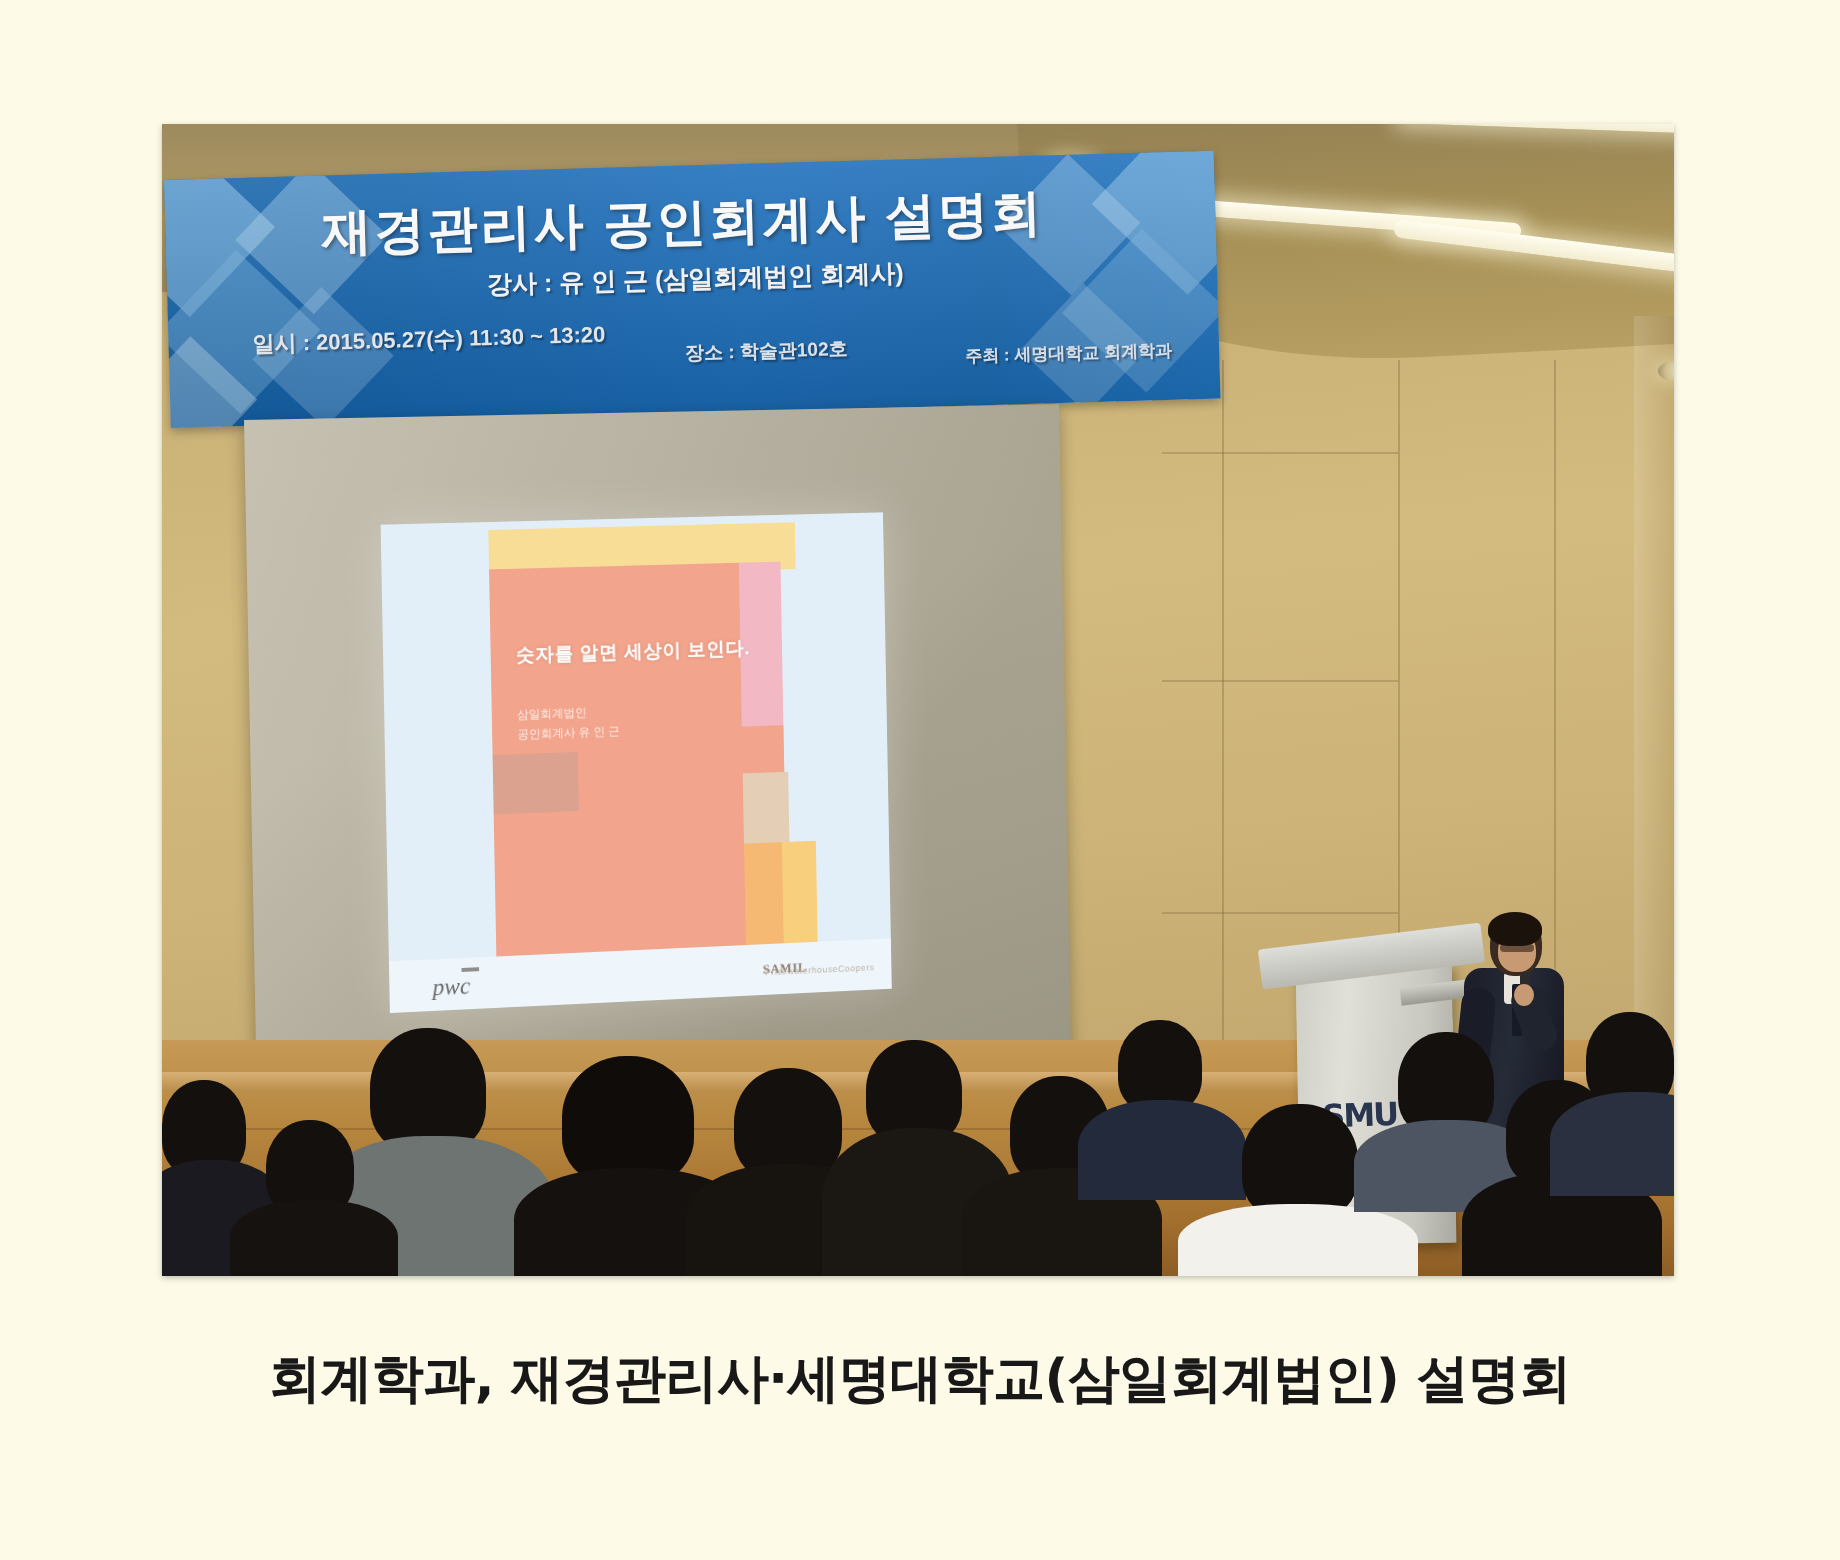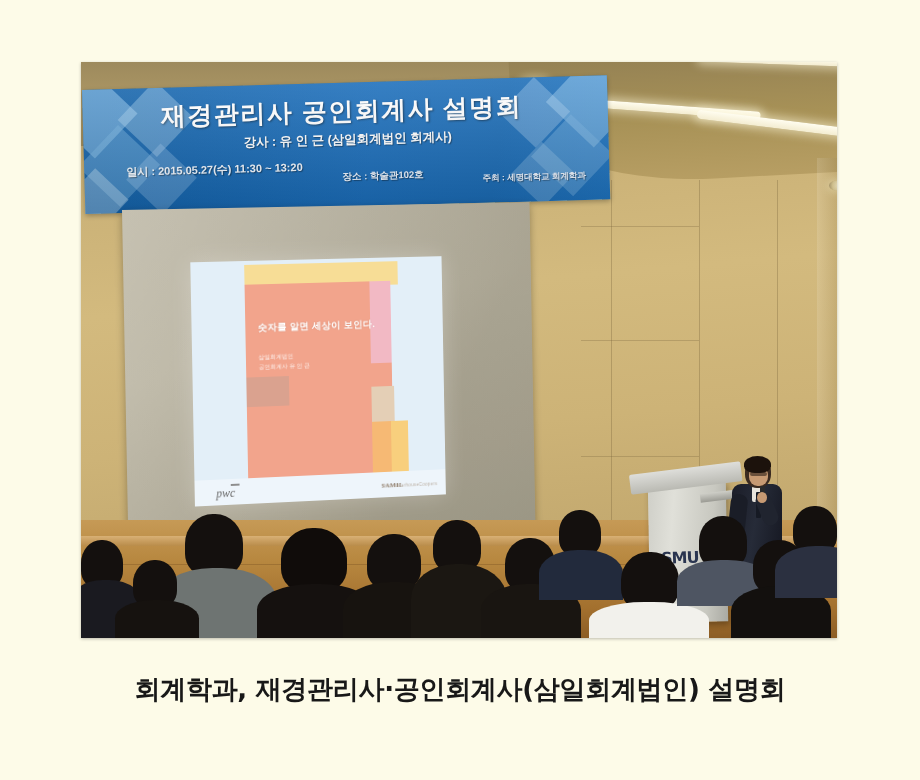--- a/index.html
+++ b/index.html
@@ -366,15 +366,15 @@
         <div class="head" style="left:712px;top:0px;  width:44px;height:48px;"></div>
         <div class="shoulder" style="left:694px;top:40px; width:88px;height:52px;background:#2b3040;"></div>
 
         <div class="head" style="left:52px; top:54px; width:44px;height:48px;"></div>
         <div class="shoulder" style="left:34px; top:94px; width:84px;height:40px;background:#16120f;"></div>
       </div>
 
     </div>
   </div>
 
-  <div class="caption">회계학과, 재경관리사·공인회계사(삼일회계법인)  설명회</div>
+  <div class="caption">회계학과, 재경관리사·세명대학교(삼일회계법인)  설명회</div>
 
 </div>
 
 </body></html>

